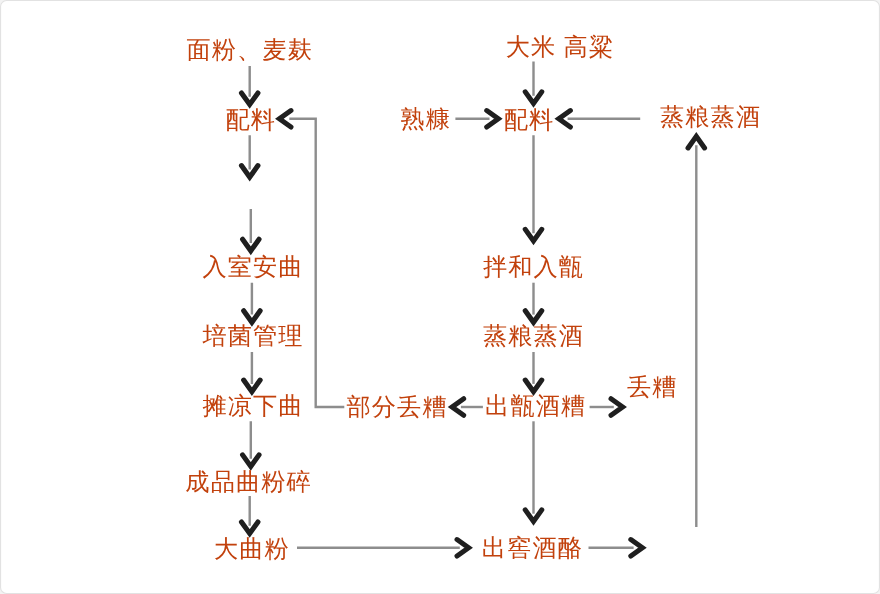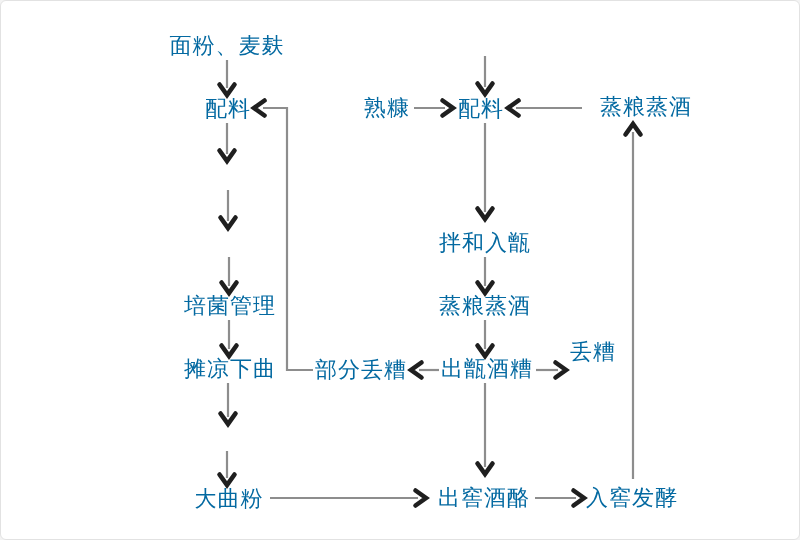--- a/index.html
+++ b/index.html
@@ -30,21 +30,21 @@
     fill: none;
     stroke-linecap: round;
     stroke-linejoin: miter;
   }
   .node {
     position: absolute;
     transform: translate(-50%, -50%);
     white-space: nowrap;
     font-size: 22px;
     letter-spacing: 1px;
-    color: #0369a1;
+    color: #c2410c;
     line-height: 1;
   }
 </style>
 </head>
 <body>
 
 <div class="canvas">
 
   <svg class="edges" viewBox="0 0 800 540" aria-hidden="true">
 
@@ -127,28 +127,30 @@
         <path class="head" d="M572.5 489.5 L583 497 L572.5 504.5"></path>
     </g>
     <g>
       <path class="line" d="M632 478 L632 131"></path>
         <path class="head" d="M624.5 133.5 L632 123 L639.5 133.5"></path>
     </g>
   </svg>
 
   <div class="node" style="left:226px; top:45px">面粉、麦麸</div>
   <div class="node" style="left:227px; top:108px">配料</div>
+  <div class="node" style="left:229px; top:242px">入室安曲</div>
   <div class="node" style="left:229px; top:305px">培菌管理</div>
   <div class="node" style="left:229px; top:368px">摊凉下曲</div>
+  <div class="node" style="left:225px; top:437px">成品曲粉碎</div>
   <div class="node" style="left:228px; top:498px">大曲粉</div>
 
+  <div class="node" style="left:508px; top:42px">大米 高粱</div>
   <div class="node" style="left:386px; top:107px">熟糠</div>
   <div class="node" style="left:480px; top:108px">配料</div>
   <div class="node" style="left:645px; top:106px">蒸粮蒸酒</div>
   <div class="node" style="left:484px; top:242px">拌和入甑</div>
   <div class="node" style="left:486px; top:368px">出甑酒糟</div>
   <div class="node" style="left:484px; top:305px">蒸粮蒸酒</div>
   <div class="node" style="left:360px; top:369px">部分丢糟</div>
   <div class="node" style="left:592px; top:351px">丢糟</div>
   <div class="node" style="left:483px; top:497px">出窖酒酪</div>
-  <div class="node" style="left:631px; top:497px">入窖发酵</div>
 
 </div>
 
 </body></html>

